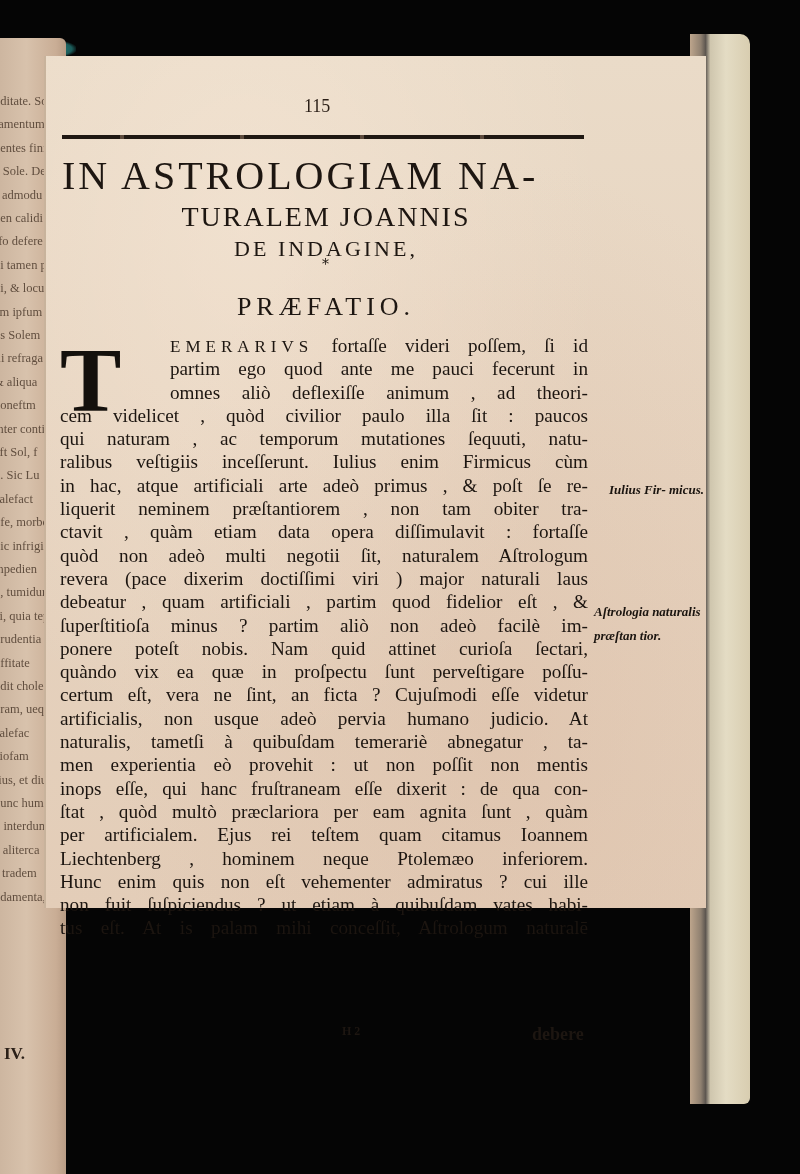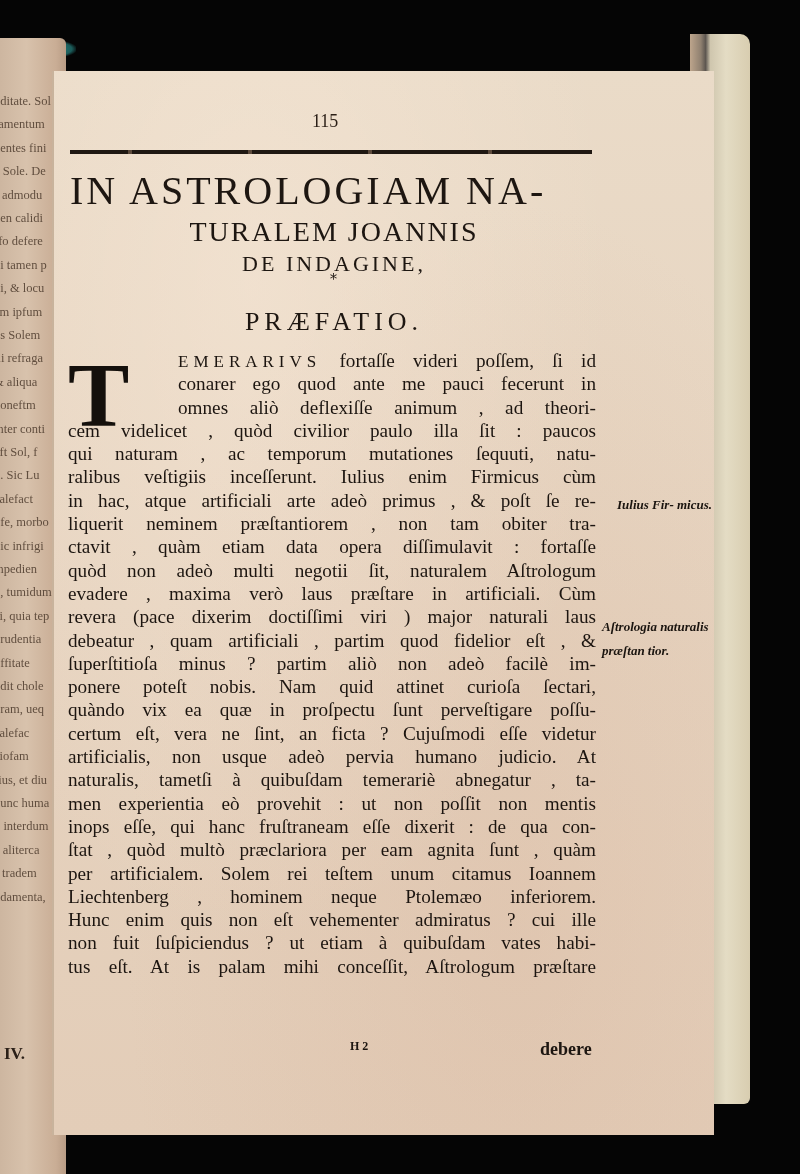--- a/index.html
+++ b/index.html
@@ -25,27 +25,26 @@
   .ribbon {
     position: absolute; left: 30px; top: 40px; width: 46px; height: 18px;
     background: radial-gradient(ellipse at 40% 50%, #2c8a86 0%, #1b5c5a 60%, transparent 75%);
   }
   .fore-edge {
     position: absolute; left: 690px; top: 34px; width: 60px; height: 1070px;
     background: linear-gradient(90deg, #bda58c 0%, #8f8070 18%, #5d5650 26%, #cfc6ae 34%, #e4dcc4 60%, #d8cdb0 100%);
     border-radius: 0 10px 6px 0;
   }
   .page {
-    position: absolute; left: 52px; top: 56px; width: 660px; height: 1064px;
+    position: absolute; left: 44px; top: 56px; width: 660px; height: 852px;
     background:
       radial-gradient(ellipse at 30% 20%, rgba(255,240,225,.35) 0%, transparent 55%),
       radial-gradient(ellipse at 70% 80%, rgba(210,170,145,.25) 0%, transparent 60%),
       linear-gradient(180deg, #eadbc8 0%, #e6d3bf 50%, #e3cdb8 100%);
     border-left: 2px solid #c8b39c;
-    margin-top: 15px;
   }
   .page-number {
     position: absolute; left: 258px; top: 40px; font-size: 18px; color: #2a1e16;
     font-family: "Liberation Serif", serif;
   }
   .rule {
     position: absolute; left: 16px; top: 79px; width: 522px; height: 4px;
     background: repeating-linear-gradient(90deg, #1f1812 0 58px, #5c4a3c 58px 62px, #1f1812 62px 120px);
   }
   .title { position: absolute; left: 0; width: 560px; text-align: center; color: #1d1611; letter-spacing: 2px; font-family: "Liberation Serif", serif; }
@@ -129,46 +128,45 @@
   <div class="title t1">IN ASTROLOGIAM NA-</div>
   <div class="title t3">DE INDAGINE,</div>
   <div class="star">*</div>
 
   <div class="preface">PRÆFATIO.</div>
 
   <div class="dropcap">T</div>
 
   <div class="body">
     <span class="line indent"><span class="caps">EMERARIVS</span> <span>fortaſſe videri poſſem, ſi id</span></span>
-    <span class="line indent">conarer ego quod ante me pauci fecerunt in</span>
+    <span class="line indent">partim ego quod ante me pauci fecerunt in</span>
     <span class="line indent">omnes aliò deflexiſſe animum , ad theori-</span>
     <span class="line">cem videlicet , quòd civilior paulo illa ſit : paucos</span>
     <span class="line">qui naturam , ac temporum mutationes ſequuti, natu-</span>
     <span class="line">ralibus veſtigiis inceſſerunt. Iulius enim Firmicus cùm</span>
     <span class="line">in hac, atque artificiali arte adeò primus , &amp; poſt ſe re-</span>
     <span class="line">liquerit neminem præſtantiorem , non tam obiter tra-</span>
     <span class="line">ctavit , quàm etiam data opera diſſimulavit : fortaſſe</span>
     <span class="line">quòd non adeò multi negotii ſit, naturalem Aſtrologum</span>
-    <span class="line">evadere , maxima verò laus præſtare in artificiali. Cùm</span>
     <span class="line">revera (pace dixerim doctiſſimi viri ) major naturali laus</span>
     <span class="line">debeatur , quam artificiali , partim quod fidelior eſt , &amp;</span>
     <span class="line">ſuperſtitioſa minus ? partim aliò non adeò facilè im-</span>
     <span class="line">ponere poteſt nobis. Nam quid attinet curioſa ſectari,</span>
     <span class="line">quàndo vix ea quæ in proſpectu ſunt perveſtigare poſſu-</span>
     <span class="line">certum eſt, vera ne ſint, an ficta ? Cujuſmodi eſſe videtur</span>
     <span class="line">artificialis, non usque adeò pervia humano judicio. At</span>
     <span class="line">naturalis, tametſi à quibuſdam temerariè abnegatur , ta-</span>
     <span class="line">men experientia eò provehit : ut non poſſit non mentis</span>
     <span class="line">inops eſſe, qui hanc fruſtraneam eſſe dixerit : de qua con-</span>
     <span class="line">ſtat , quòd multò præclariora per eam agnita ſunt , quàm</span>
-    <span class="line">per artificialem. Solem rei teſtem unum citamus Ioannem</span>
+    <span class="line">per artificialem. Ejus rei teſtem quam citamus Ioannem</span>
     <span class="line">Liechtenberg , hominem neque Ptolemæo inferiorem.</span>
     <span class="line">Hunc enim quis non eſt vehementer admiratus ? cui ille</span>
     <span class="line">non fuit ſuſpiciendus ? ut etiam à quibuſdam vates habi-</span>
-    <span class="line">tus eſt. At is palam mihi conceſſit, Aſtrologum præſtare</span>
+    <span class="line">tus eſt. At is palam mihi conceſſit, Aſtrologum naturalē</span>
   </div>
 
   <div class="margin-note" style="top:422px;text-align:right;">Iulius Fir- micus.</div>
   <div class="margin-note" style="top:544px;">Aſtrologia naturalis præſtan tior.</div>
 
   <div class="sig-mark">H 2</div>
   <div class="catchword">debere</div>
 </div>
 
 </body></html>

